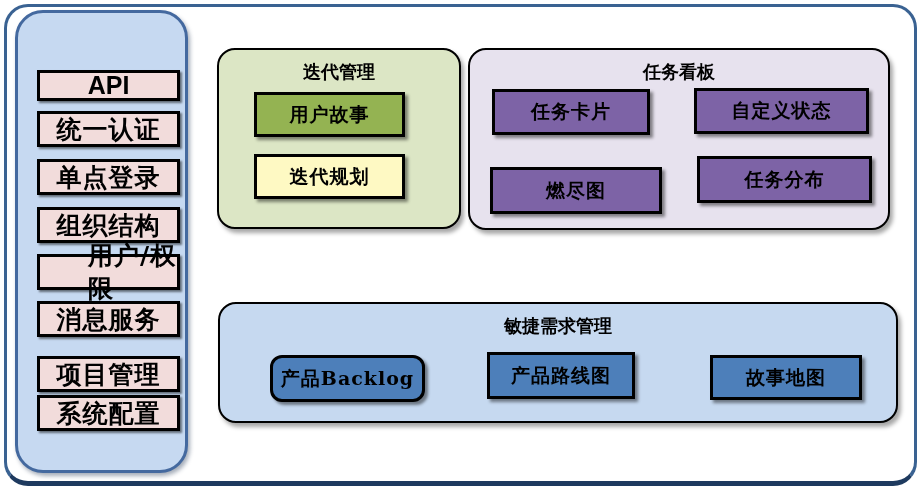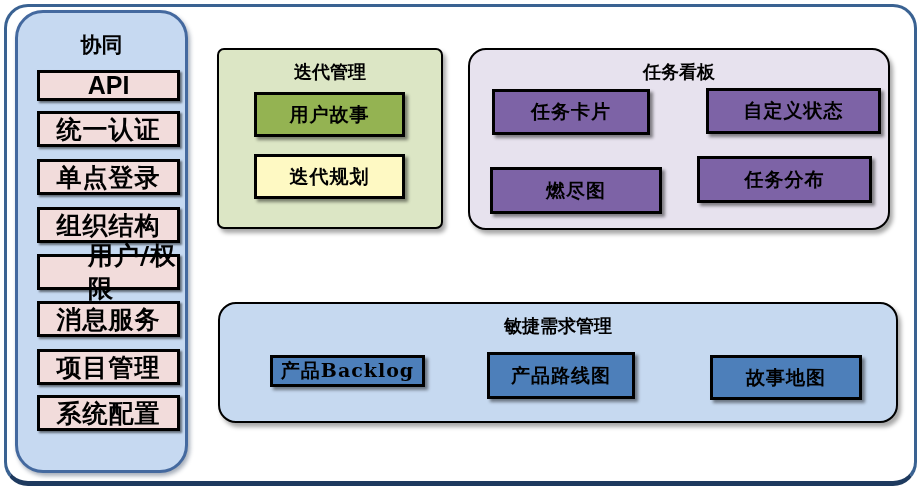--- a/index.html
+++ b/index.html
@@ -45,21 +45,21 @@
     font-size: 25px; font-weight: bold; color: #000;
     letter-spacing: 1px;
   }
   .side-item.latin { font-family: "Liberation Sans", sans-serif; letter-spacing: 0; }
   #si0 { top: 57px;  height: 31px; }
   #si1 { top: 98px;  }
   #si2 { top: 146px; }
   #si3 { top: 194px; }
   #si4 { top: 241px; padding-left: 48px; }
   #si5 { top: 288px; }
-  #si6 { top: 336px; }
+  #si6 { top: 343px; }
   #si7 { top: 382px; }
   
   .group {
     position: absolute;
     box-sizing: border-box;
     border: 2px solid #000;
     border-radius: 18px;
     box-shadow: 3px 4px 4px rgba(0,0,0,0.35);
   }
   .group-title {
@@ -70,43 +70,42 @@
   .card {
     position: absolute;
     box-sizing: border-box;
     border: 3px solid #000;
     box-shadow: 3px 3px 3px rgba(0,0,0,0.45);
     display: flex; align-items: center; justify-content: center;
     font-family: "DejaVu Serif", serif;
     font-size: 19px; font-weight: bold; color: #000;
     letter-spacing: 1px;
   }
-  #group-iteration { left: 217px; top: 48px; width: 226px; height: 181px; background: #dce6c5; border-radius: 7px; }
+  #group-iteration { left: 217px; top: 48px; width: 244px; height: 181px; background: #dce6c5; }
   #card-user-story         { left: 35px; top: 42px;  width: 151px; height: 45px; background: #94b352; }
   #card-iteration-planning { left: 35px; top: 104px; width: 151px; height: 45px; background: #fef9c3; }
 
   #group-taskboard { left: 468px; top: 48px; width: 422px; height: 182px; background: #e7e2ee; }
   #card-task-card         { left: 22px;  top: 39px;  width: 158px; height: 46px; background: #7d63a6; }
-  #card-custom-status     { left: 224px; top: 38px;  width: 175px; height: 46px; background: #7d63a6; margin-left: 12px; }
+  #card-custom-status     { left: 224px; top: 38px;  width: 175px; height: 46px; background: #7d63a6; }
   #card-burndown-chart    { left: 20px;  top: 117px; width: 172px; height: 47px; background: #7d63a6; }
   #card-task-distribution { left: 227px; top: 106px; width: 175px; height: 47px; background: #7d63a6; }
 
   #group-agile { left: 218px; top: 302px; width: 680px; height: 121px; background: #c6d9f0; }
-  #card-product-backlog { left: 50px;  top: 51px; width: 155px; height: 32px; background: #4d7fba; }
+  #card-product-backlog { left: 50px;  top: 51px; width: 155px; height: 47px; background: #4d7fba; border-radius: 12px; }
   #card-product-roadmap { left: 267px; top: 48px; width: 148px; height: 47px; background: #4d7fba; }
   #card-story-map       { left: 490px; top: 51px; width: 152px; height: 45px; background: #4d7fba; }
 </style>
 </head>
 <body>
 
 <div class="canvas">
   <div class="frame"></div>
 
   <div class="sidebar">
-    <div class="sidebar-title">协同</div>
     <div class="side-item latin" id="si0">API</div>
     <div class="side-item" id="si1">统一认证</div>
     <div class="side-item" id="si2">单点登录</div>
     <div class="side-item" id="si3">组织结构</div>
     <div class="side-item" id="si4">用户/权限</div>
     <div class="side-item" id="si5">消息服务</div>
     <div class="side-item" id="si6">项目管理</div>
     <div class="side-item" id="si7">系统配置</div>
   </div>
 

